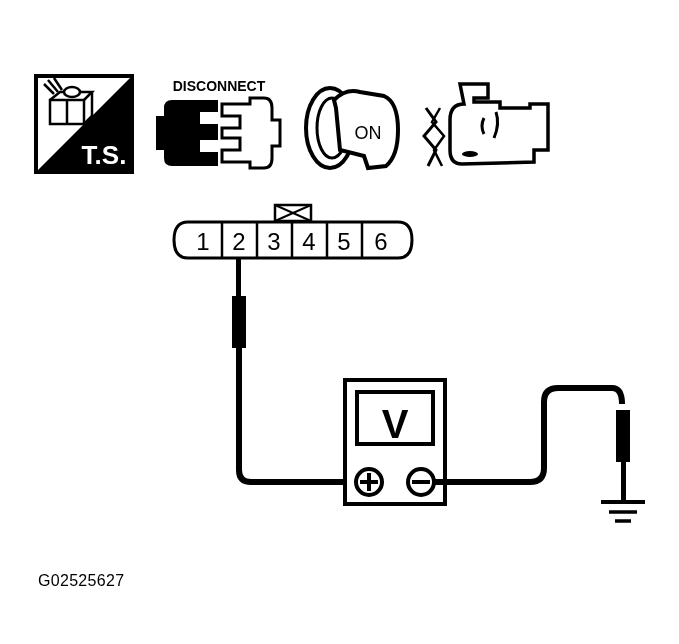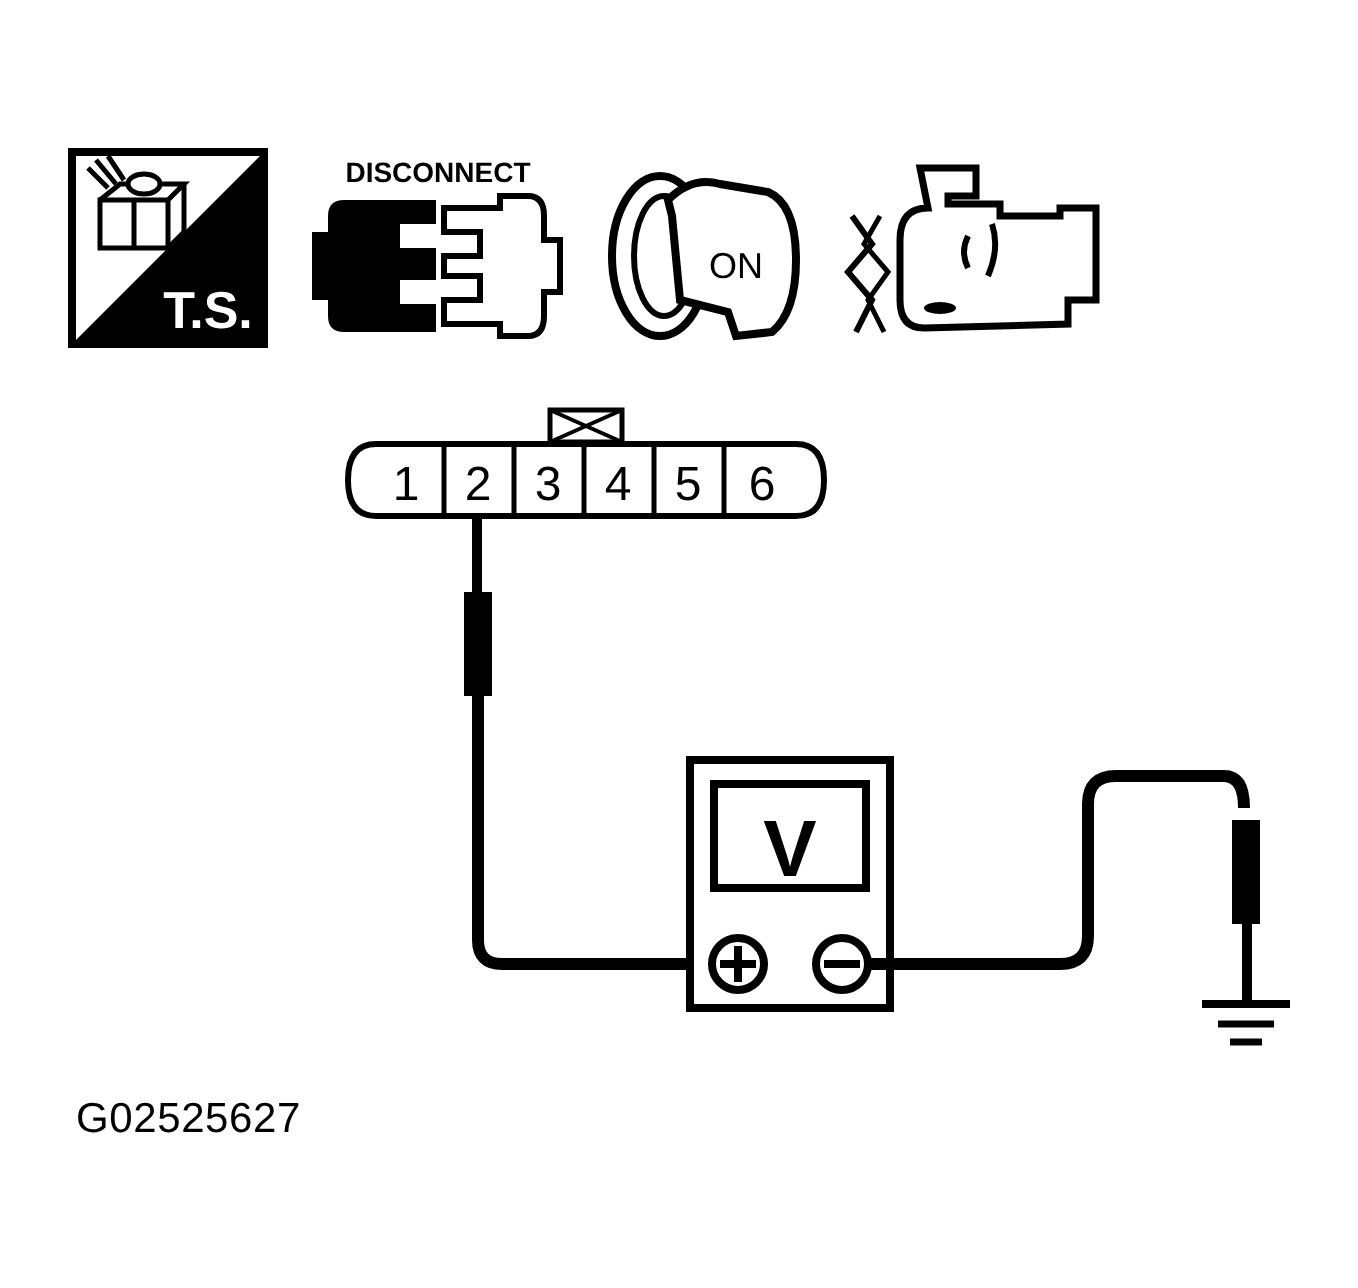--- a/index.html
+++ b/index.html
@@ -1,19 +1,19 @@
 <!DOCTYPE html>
 <html><head>
 <meta charset="utf-8">
 <style>
   html, body { margin: 0; padding: 0; background: #ffffff; }
   body { width: 679px; height: 644px; position: relative; overflow: hidden; font-family: "Liberation Sans", sans-serif; }
   .abs { position: absolute; }
   svg text { font-family: "Liberation Sans", sans-serif; }
-  .fig-id { position: absolute; left: 38px; top: 548px; font-size: 21px; color: #000; font-family: "Liberation Sans", sans-serif; letter-spacing: 0.3px; }
+  .fig-id { position: absolute; left: 38px; top: 572px; font-size: 16px; color: #000; font-family: "Liberation Sans", sans-serif; letter-spacing: 0.3px; }
 </style>
 </head>
 <body>
 
 <svg class="abs" style="left:0;top:0" width="679" height="644" viewBox="0 0 679 644">
 
   <g>
     <rect x="36" y="76" width="96" height="96" fill="#fff" stroke="#000" stroke-width="4"></rect>
     <polygon points="132,76 132,172 36,172" fill="#000"></polygon>
 

